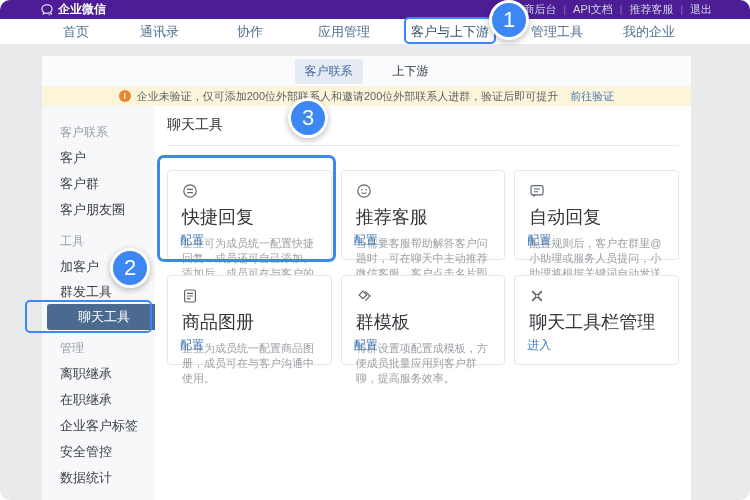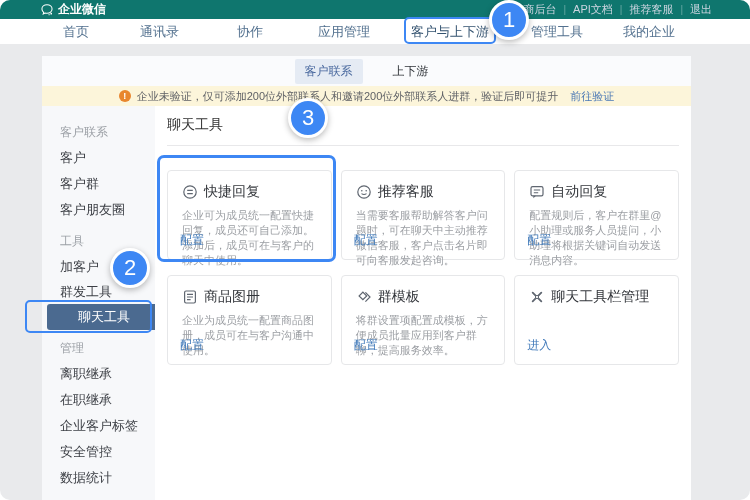--- a/index.html
+++ b/index.html
@@ -4,21 +4,21 @@
 <style>
   html,body{margin:0;padding:0;background:#fff;}
   *{box-sizing:border-box;}
   .screen{
     position:relative;width:750px;height:500px;margin:0 auto;
     background:#e9eaec;border-radius:10px;overflow:hidden;
     font-family:"Liberation Sans","DejaVu Sans",sans-serif;
     -webkit-font-smoothing:antialiased;
   }
   
-  .topbar{position:absolute;left:0;top:0;width:750px;height:19px;background:#0f766e;display:flex;align-items:center;}
+  .topbar{position:absolute;left:0;top:0;width:750px;height:19px;background:#4c1d95;display:flex;align-items:center;}
   .brand{position:absolute;left:40px;top:0;height:19px;display:flex;align-items:center;gap:4px;color:#fff;font-size:12px;font-weight:bold;}
   .brand svg{display:block;}
   .toplinks{position:absolute;right:38px;top:0;height:19px;display:flex;align-items:center;gap:7px;font-size:11px;color:#ccd5e0;}
   .toplinks .sep{color:rgba(255,255,255,.35);font-size:10px;}
   .toplinks span[data-interactable="true"]{cursor:pointer;}
   
   .navbar{position:absolute;left:0;top:19px;width:750px;height:25px;background:#ffffff;}
   .nav-item{position:absolute;top:0;height:32px;line-height:25px;font-size:13px;color:#53718f;cursor:pointer;white-space:nowrap;}
   .nav-item.active{color:#33526f;}
   
@@ -40,21 +40,21 @@
   }
   
   .main{position:absolute;left:155px;top:106px;width:536px;height:394px;background:#ffffff;padding:8px 12px 0 12px;}
   .main-title{font-size:14px;color:#333;height:20px;line-height:20px;cursor:default;}
   .divider{height:1px;background:#e8e8ea;margin-top:11px;}
   .cards{margin-top:24px;display:grid;grid-template-columns:repeat(3,1fr);gap:15px 9px;}
   .card{
     position:relative;height:90px;background:#fff;border:1px solid #e6e7e9;border-radius:4px;
     padding:12px 14px;cursor:default;
   }
-  .card-head{display:flex;align-items:center;gap:6px;font-size:14px;color:#33363b;}
+  .card-head{display:flex;align-items:flex-start;gap:6px;font-size:18px;color:#33363b;flex-direction:column;}
   .card-head svg{flex:0 0 auto;display:block;}
   .card-desc{margin-top:7px;font-size:11px;line-height:15px;color:#9b9ea3;}
   .card-link{position:absolute;left:12px;bottom:10px;font-size:12px;color:#3d77b8;cursor:pointer;}
   
   .ann-box{position:absolute;border:2px solid #3d87f4;border-radius:5px;background:transparent;pointer-events:none;z-index:5;}
   .ann-nav{left:404px;top:17px;width:92px;height:27px;}
   .ann-side{left:25px;top:300px;width:127px;height:33px;}
   .ann-card{left:157px;top:155px;width:179px;height:107px;border-width:3px;border-radius:7px;}
   .badge{
     position:absolute;width:40px;height:40px;border-radius:50%;background:#3d87f4;

